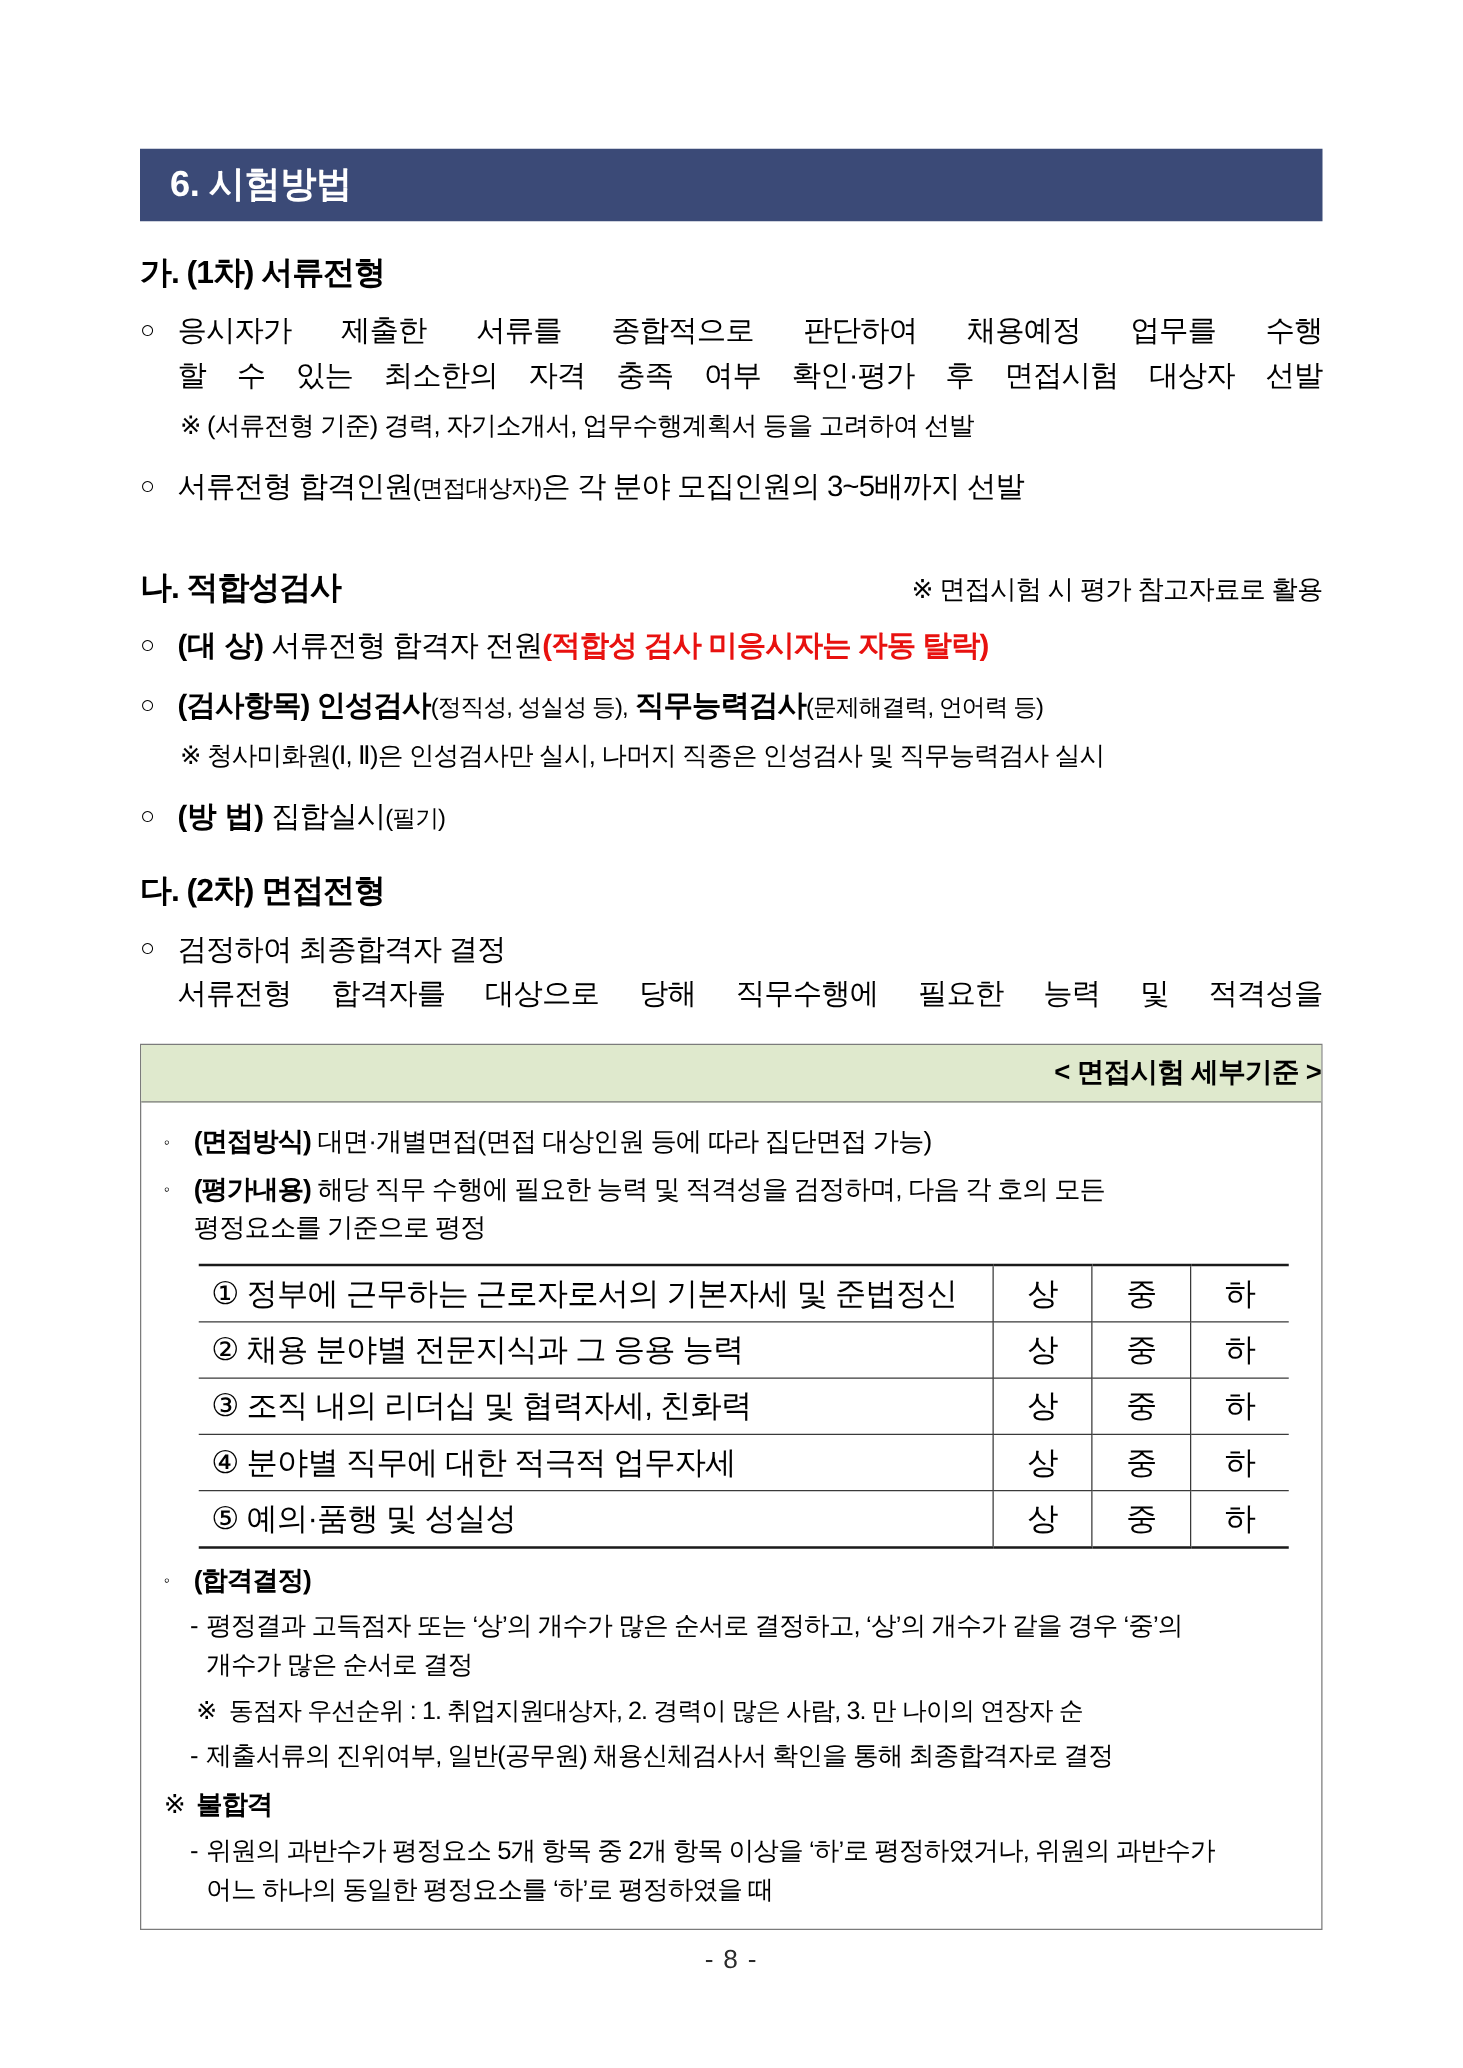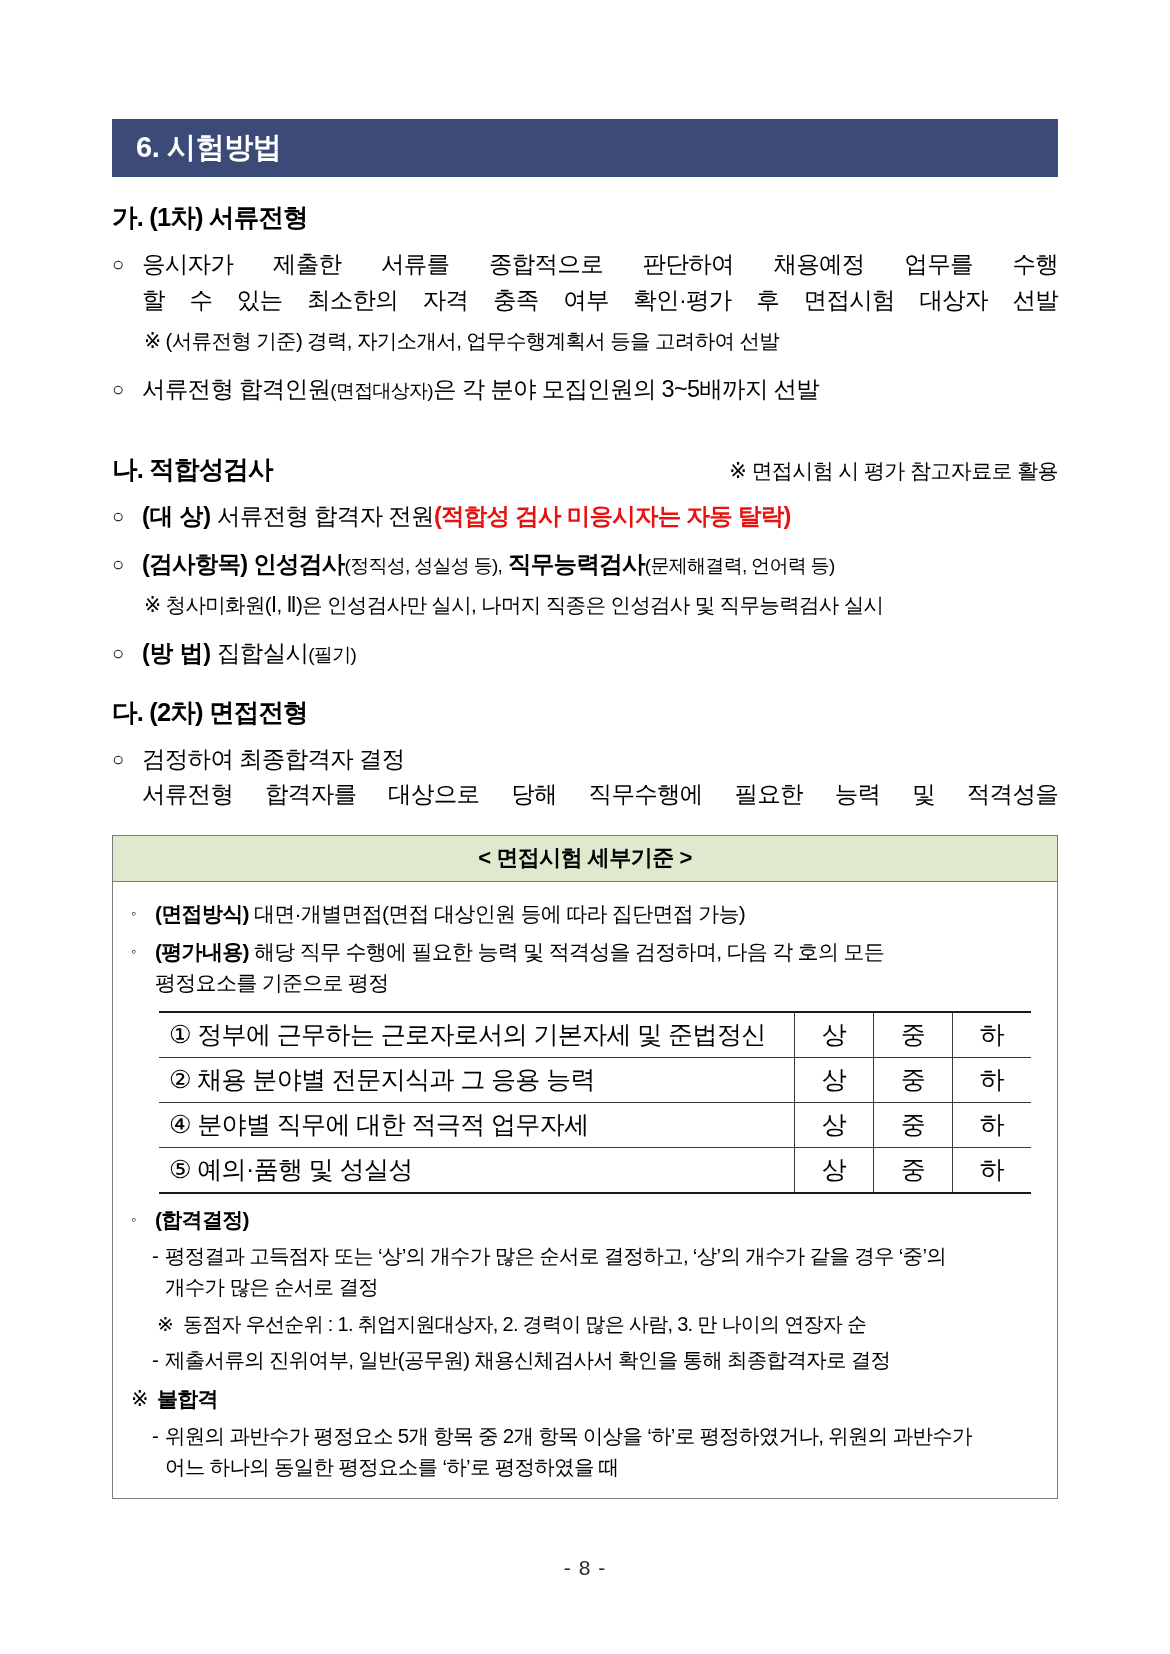--- a/index.html
+++ b/index.html
@@ -101,21 +101,21 @@
 
   
   .panel {
     margin-top: 22px;
     border: 1.6px solid #7b7b7b;
     box-sizing: border-box;
   }
   .panel-title {
     background: #dfe9cd;
     border-bottom: 1.6px solid #7b7b7b;
-    text-align: center;
+    text-align: right;
     font-size: 22px;
     font-weight: bold;
     letter-spacing: -0.5px;
     padding: 7px 0 8px 0;
   }
   .panel-body {
     padding: 10px 18px 16px 18px;
   }
 
   .pitem {
@@ -307,20 +307,26 @@
             <td class="grade">중</td>
             <td class="grade last">하</td>
           </tr>
           <tr>
             <td class="label">② 채용 분야별 전문지식과 그 응용 능력</td>
             <td class="grade">상</td>
             <td class="grade">중</td>
             <td class="grade last">하</td>
           </tr>
           <tr>
+            <td class="label">③ 조직 내의 리더십 및 협력자세, 친화력</td>
+            <td class="grade">상</td>
+            <td class="grade">중</td>
+            <td class="grade last">하</td>
+          </tr>
+          <tr>
             <td class="label">④ 분야별 직무에 대한 적극적 업무자세</td>
             <td class="grade">상</td>
             <td class="grade">중</td>
             <td class="grade last">하</td>
           </tr>
           <tr>
             <td class="label">⑤ 예의·품행 및 성실성</td>
             <td class="grade">상</td>
             <td class="grade">중</td>
             <td class="grade last">하</td>

